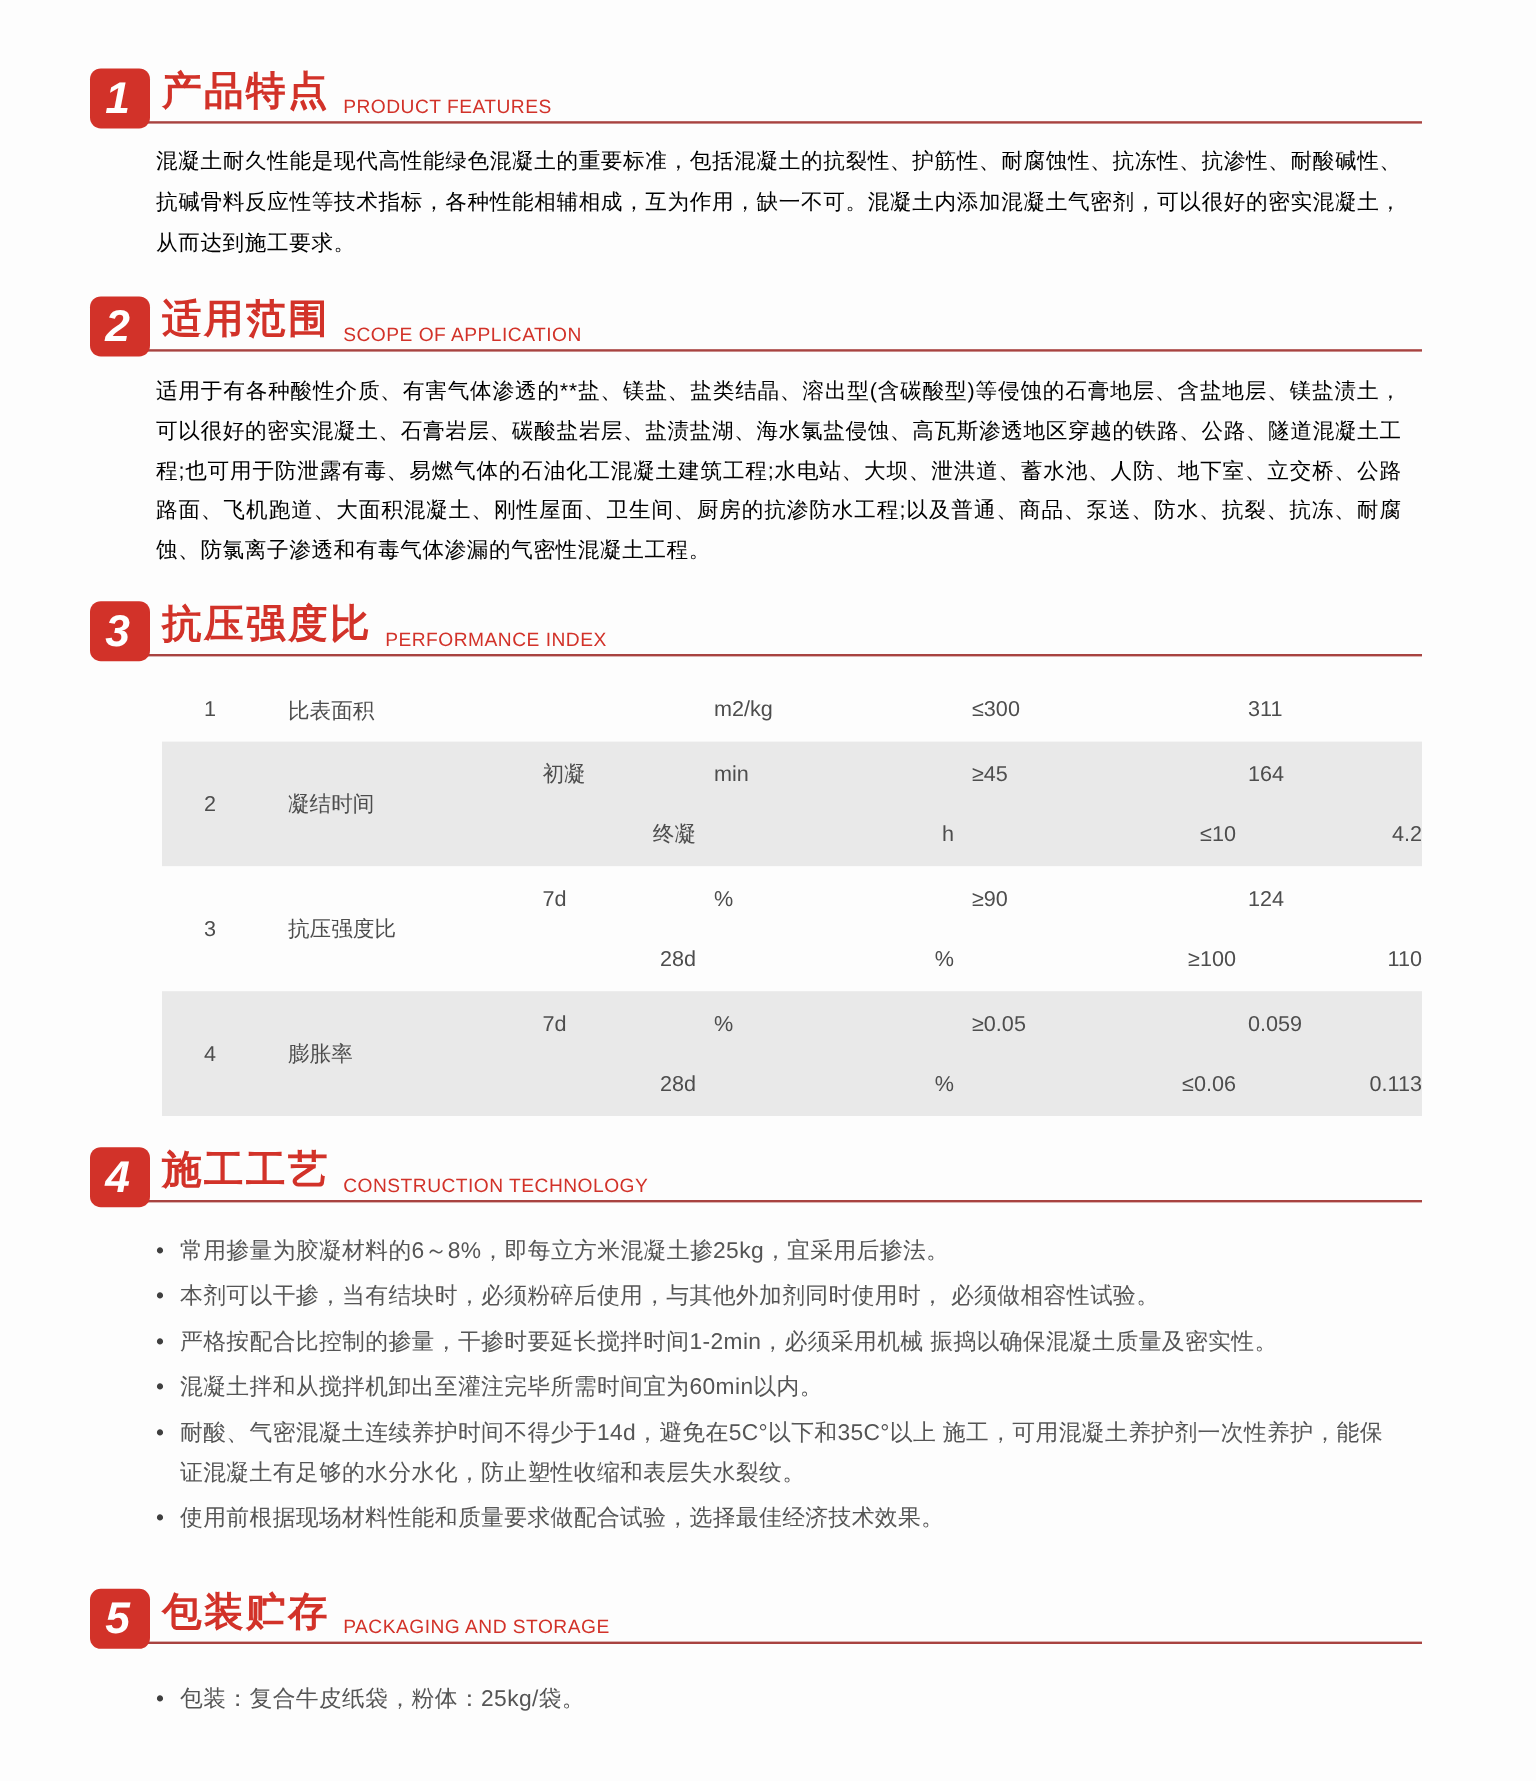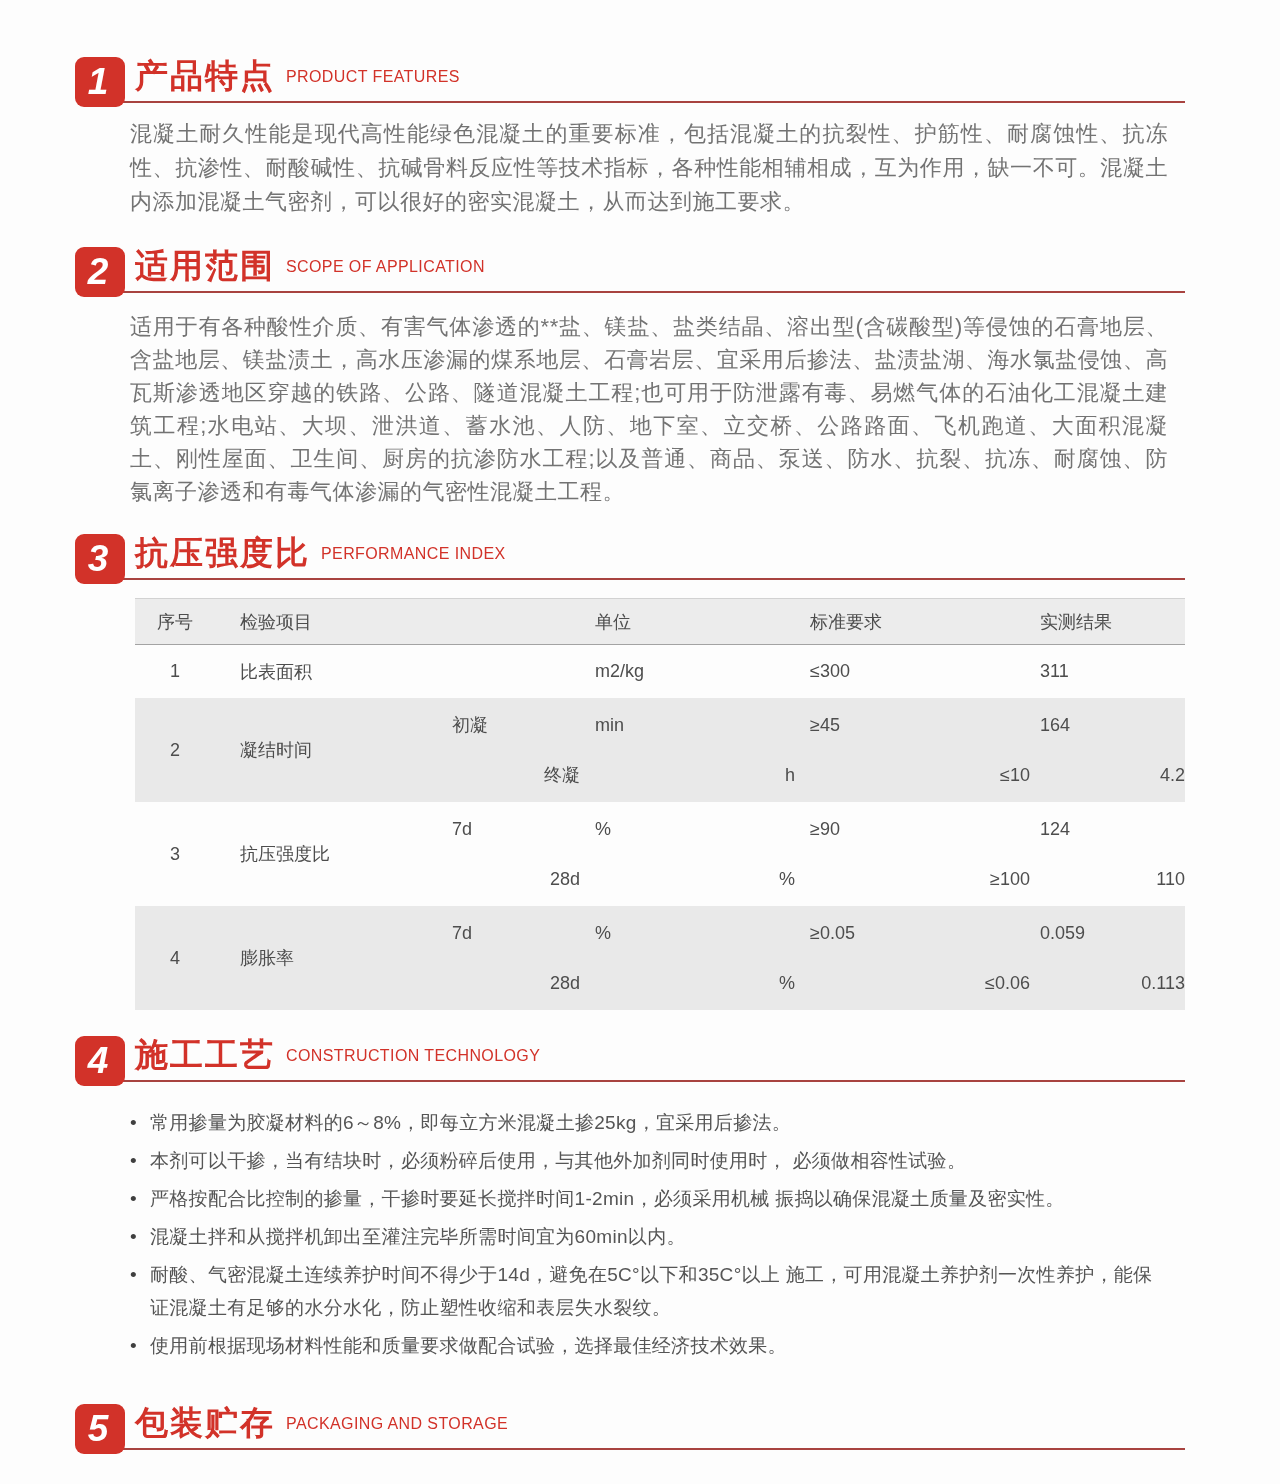--- a/index.html
+++ b/index.html
@@ -14,29 +14,29 @@
   
   .hdr { position:relative; height:52px; margin-left:75px; margin-right:95px; }
   .hdr-line { position:absolute; left:2px; right:0; bottom:4px; height:2px; background:#a84340; }
   .badge {
     position:absolute; left:0; bottom:0; width:50px; height:50px;
     background:#d23229; border-radius:9px;
     color:#ffffff; font-weight:bold; font-style:italic; font-size:37px;
     display:flex; align-items:center; justify-content:center;
     padding-right:4px;
   }
-  .hdr-titles { position:absolute; left:60px; bottom:8px; display:flex; align-items:center; gap:11px; white-space:nowrap; }
+  .hdr-titles { position:absolute; left:60px; bottom:8px; display:flex; align-items:flex-end; gap:11px; white-space:nowrap; }
   .cn-title { color:#d23229; font-weight:bold; font-size:33px; letter-spacing:2px; }
   .en-title { color:#d23229; font-weight:normal; font-size:16px; letter-spacing:0.4px; }
 
   
   .para {
     margin:10px 112px 0 130px;
-    font-size:22px; line-height:34px; letter-spacing:0.5px;
-    text-align:justify; color:#737373;
+    font-size:18px; line-height:34px; letter-spacing:0.5px;
+    text-align:justify; color:#000000;
   }
   .para2 { line-height:33px; }
 
   .bullets { margin:20px 112px 0 130px; }
   .bullet { display:flex; margin-bottom:5px; font-size:19px; line-height:33px; color:#555555; }
   .bullet .dot { width:20px; flex:none; color:#3f3f3f; }
   .bullet .btext { flex:1; letter-spacing:0.3px; }
 
   
   .tbl { margin:14px 0 0 135px; width:1050px; font-size:18px; color:#4d4d4d; }
@@ -87,42 +87,35 @@
 
   <div class="sec s2">
     <div class="hdr">
       <div class="hdr-line"></div>
       <div class="badge">2</div>
       <div class="hdr-titles">
         <span class="cn-title">适用范围</span>
         <span class="en-title">SCOPE OF APPLICATION</span>
       </div>
     </div>
-    <p class="para para2">适用于有各种酸性介质、有害气体渗透的**盐、镁盐、盐类结晶、溶出型(含碳酸型)等侵蚀的石膏地层、含盐地层、镁盐渍土，高水压渗漏的煤系地层、石膏岩层、宜采用后掺法、盐渍盐湖、海水氯盐侵蚀、高瓦斯渗透地区穿越的铁路、公路、隧道混凝土工程;也可用于防泄露有毒、易燃气体的石油化工混凝土建筑工程;水电站、大坝、泄洪道、蓄水池、人防、地下室、立交桥、公路路面、飞机跑道、大面积混凝土、刚性屋面、卫生间、厨房的抗渗防水工程;以及普通、商品、泵送、防水、抗裂、抗冻、耐腐蚀、防氯离子渗透和有毒气体渗漏的气密性混凝土工程。</p>
+    <p class="para para2">适用于有各种酸性介质、有害气体渗透的**盐、镁盐、盐类结晶、溶出型(含碳酸型)等侵蚀的石膏地层、含盐地层、镁盐渍土，可以很好的密实混凝土、石膏岩层、碳酸盐岩层、盐渍盐湖、海水氯盐侵蚀、高瓦斯渗透地区穿越的铁路、公路、隧道混凝土工程;也可用于防泄露有毒、易燃气体的石油化工混凝土建筑工程;水电站、大坝、泄洪道、蓄水池、人防、地下室、立交桥、公路路面、飞机跑道、大面积混凝土、刚性屋面、卫生间、厨房的抗渗防水工程;以及普通、商品、泵送、防水、抗裂、抗冻、耐腐蚀、防氯离子渗透和有毒气体渗漏的气密性混凝土工程。</p>
   </div>
 
   <div class="sec s3">
     <div class="hdr">
       <div class="hdr-line"></div>
       <div class="badge">3</div>
       <div class="hdr-titles">
         <span class="cn-title">抗压强度比</span>
         <span class="en-title">PERFORMANCE INDEX</span>
       </div>
     </div>
 
     <div class="tbl">
 
-      <div class="t-row t-head">
-        <div class="c no">序号</div>
-        <div class="c item">检验项目</div>
-        <div class="c unit">单位</div>
-        <div class="c req">标准要求</div>
-        <div class="c res">实测结果</div>
-      </div>
 
       <div class="t-row t-simple">
         <div class="c no">1</div>
         <div class="c item">比表面积</div>
         <div class="c unit">m2/kg</div>
         <div class="c req">≤300</div>
         <div class="c res">311</div>
       </div>
 
       <div class="t-row t-double t-gray">

